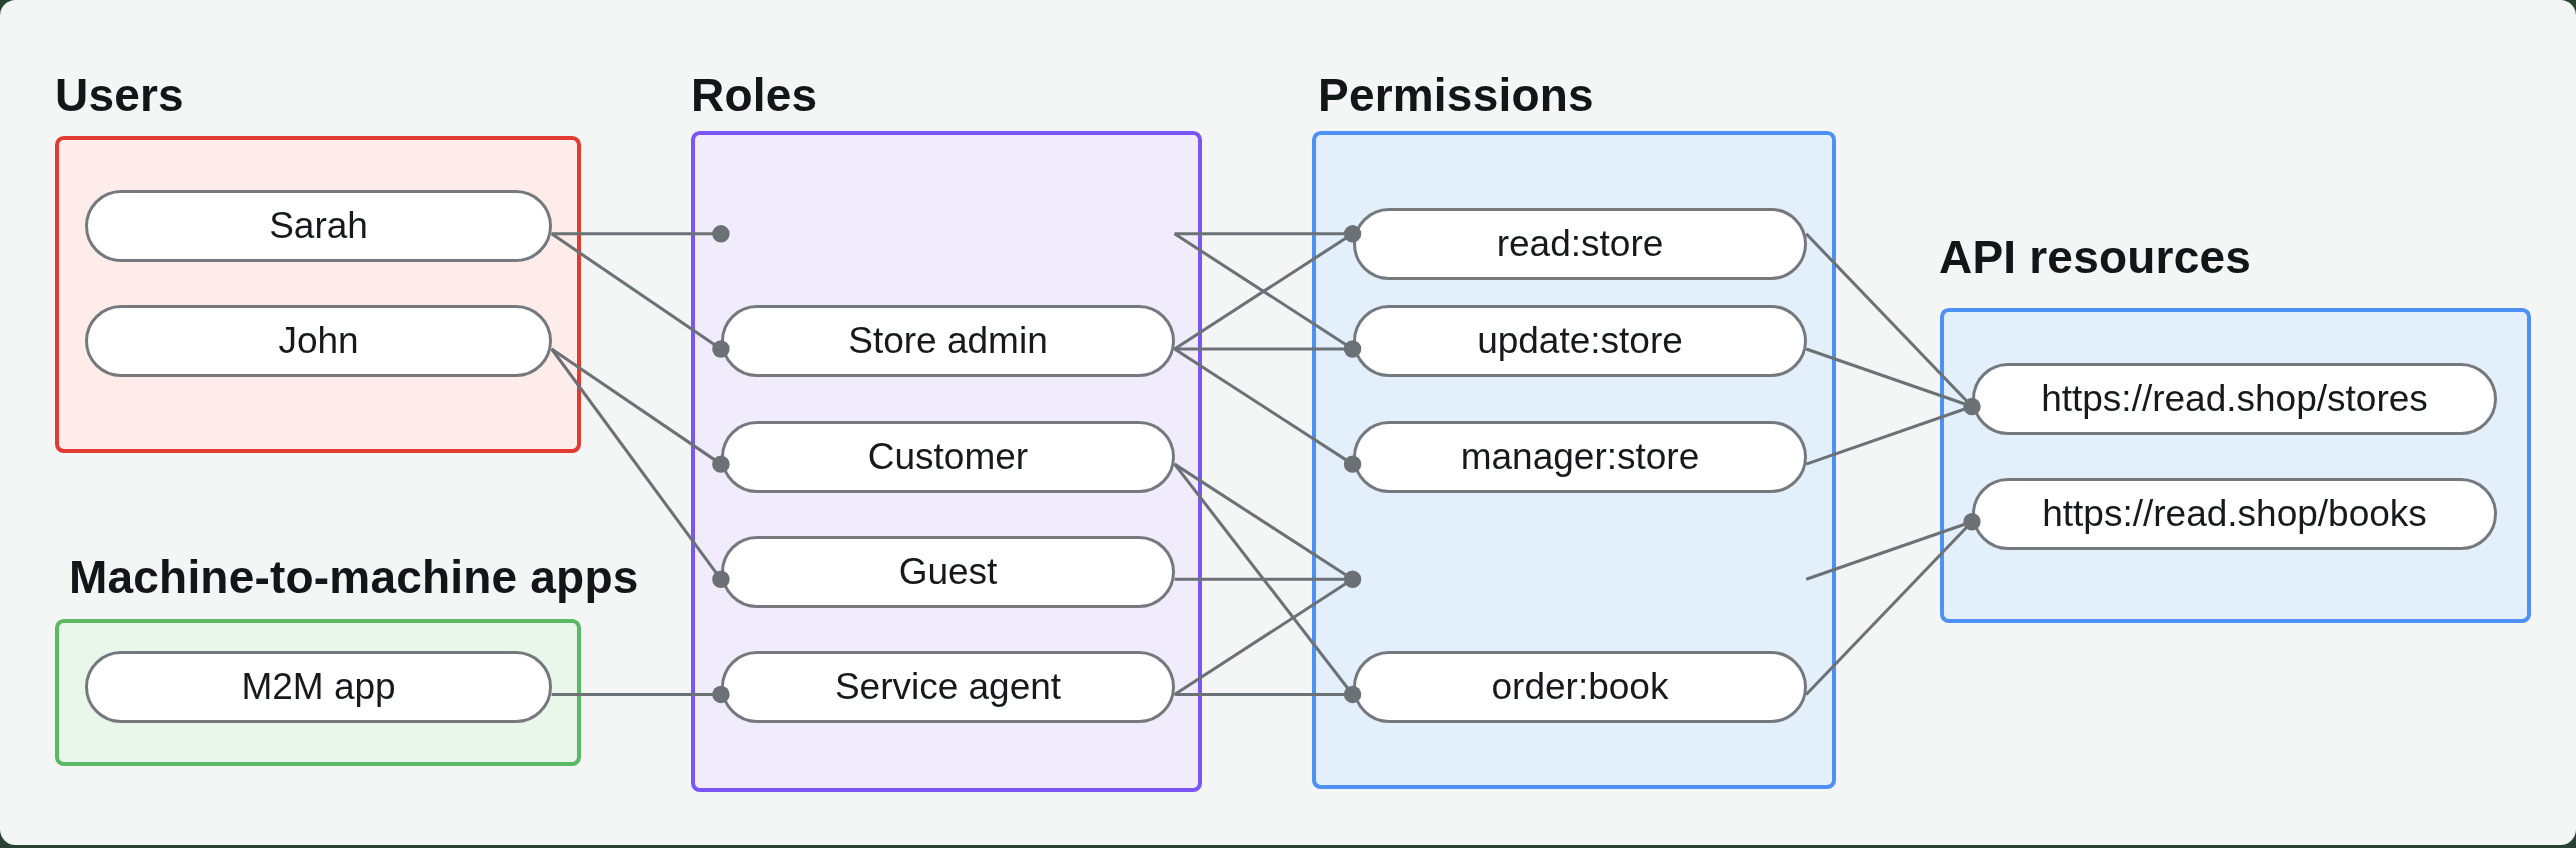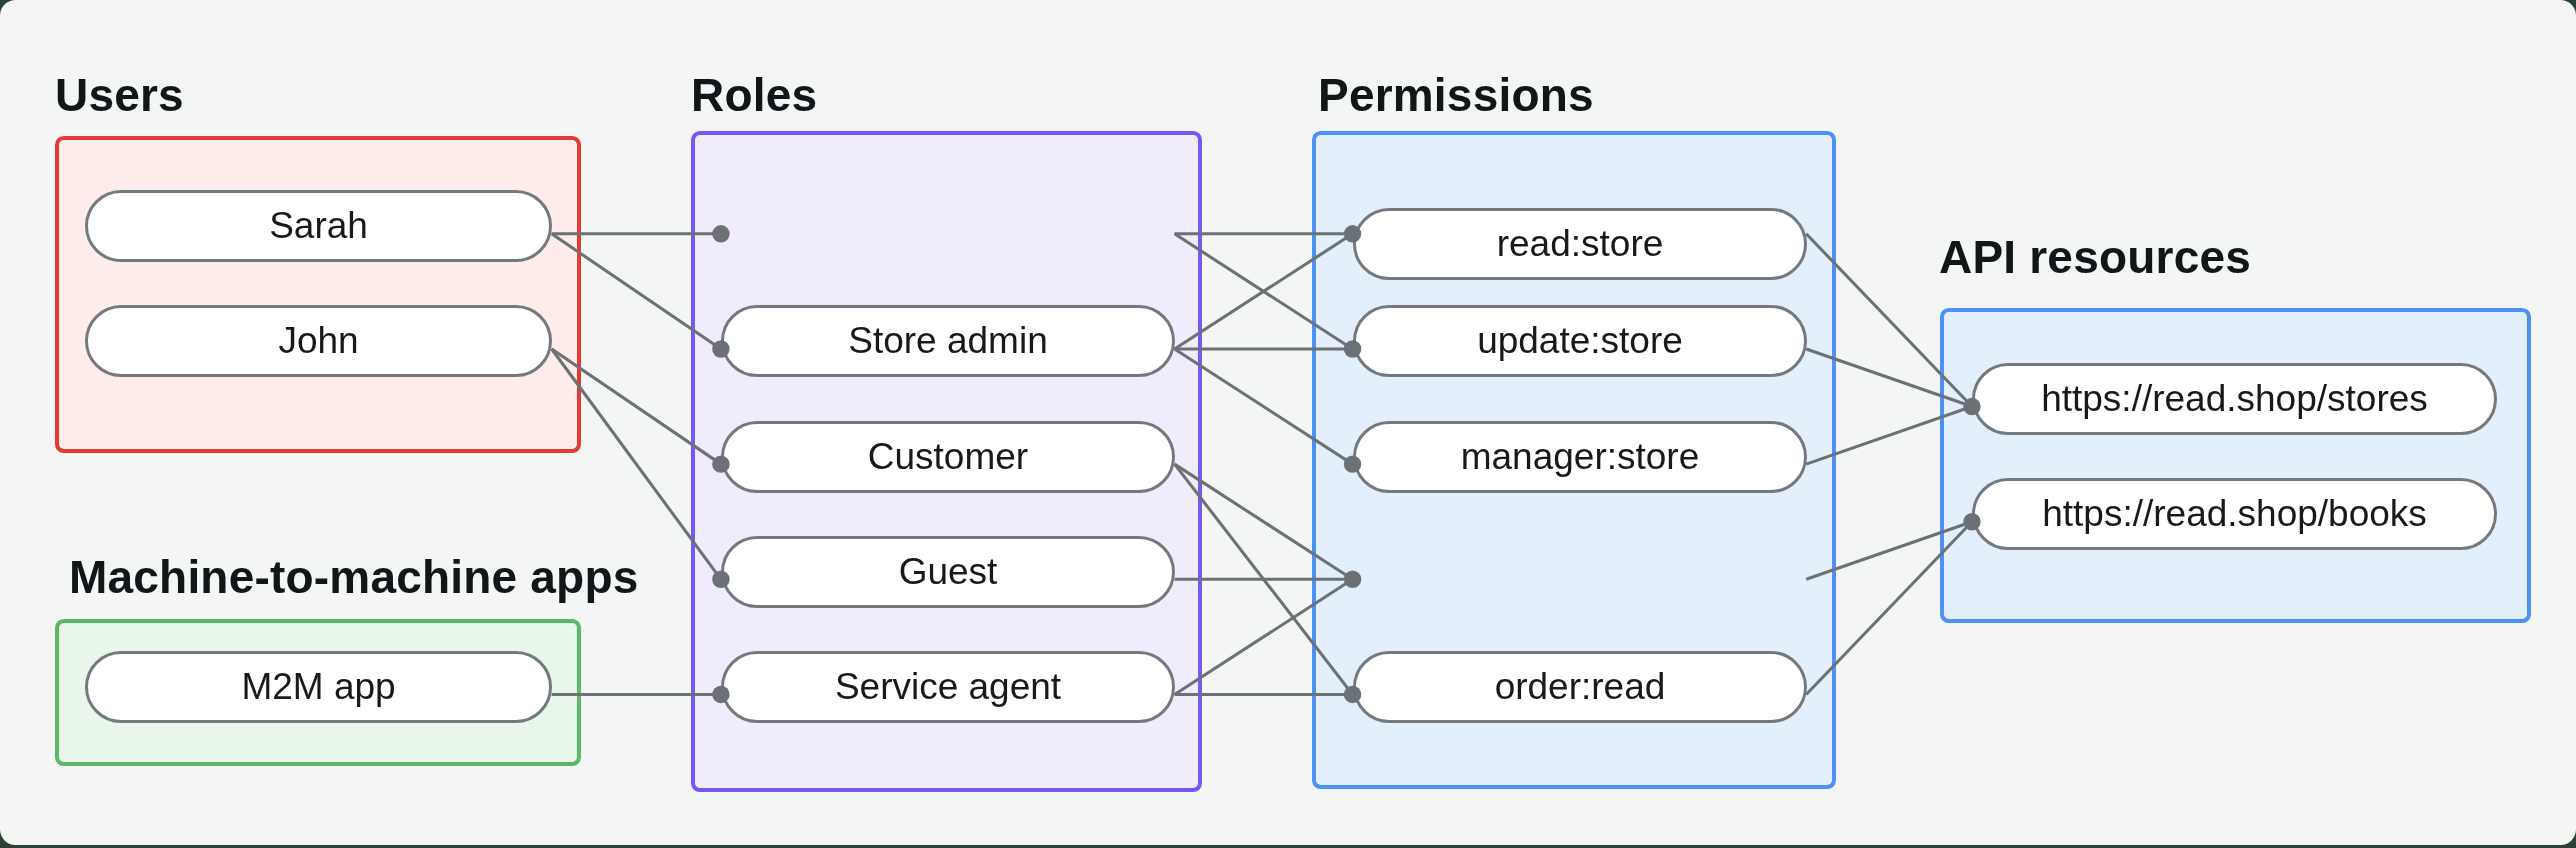--- a/index.html
+++ b/index.html
@@ -105,17 +105,17 @@
 <div class="node" style="left: 85px; width: 467px; top: 190px;">Sarah</div>
     <div class="node" style="left: 85px; width: 467px; top: 305px;">John</div>
     <div class="node" style="left: 85px; width: 467px; top: 651px;">M2M app</div>
     <div class="node" style="left: 721px; width: 454px; top: 305px;">Store admin</div>
     <div class="node" style="left: 721px; width: 454px; top: 421px;">Customer</div>
     <div class="node" style="left: 721px; width: 454px; top: 536px;">Guest</div>
     <div class="node" style="left: 721px; width: 454px; top: 651px;">Service agent</div>
     <div class="node" style="left: 1353px; width: 454px; top: 190px; margin-top: 18px;">read:store</div>
     <div class="node" style="left: 1353px; width: 454px; top: 305px;">update:store</div>
     <div class="node" style="left: 1353px; width: 454px; top: 421px;">manager:store</div>
-    <div class="node" style="left: 1353px; width: 454px; top: 651px;">order:read</div>
+    <div class="node" style="left: 1353px; width: 454px; top: 651px;">order:book</div>
     <div class="node" style="left: 1972px; width: 525px; top: 363px;">https://read.shop/stores</div>
     <div class="node" style="left: 1972px; width: 525px; top: 478px;">https://read.shop/books</div>
   </div>
 
 
 </body></html>

